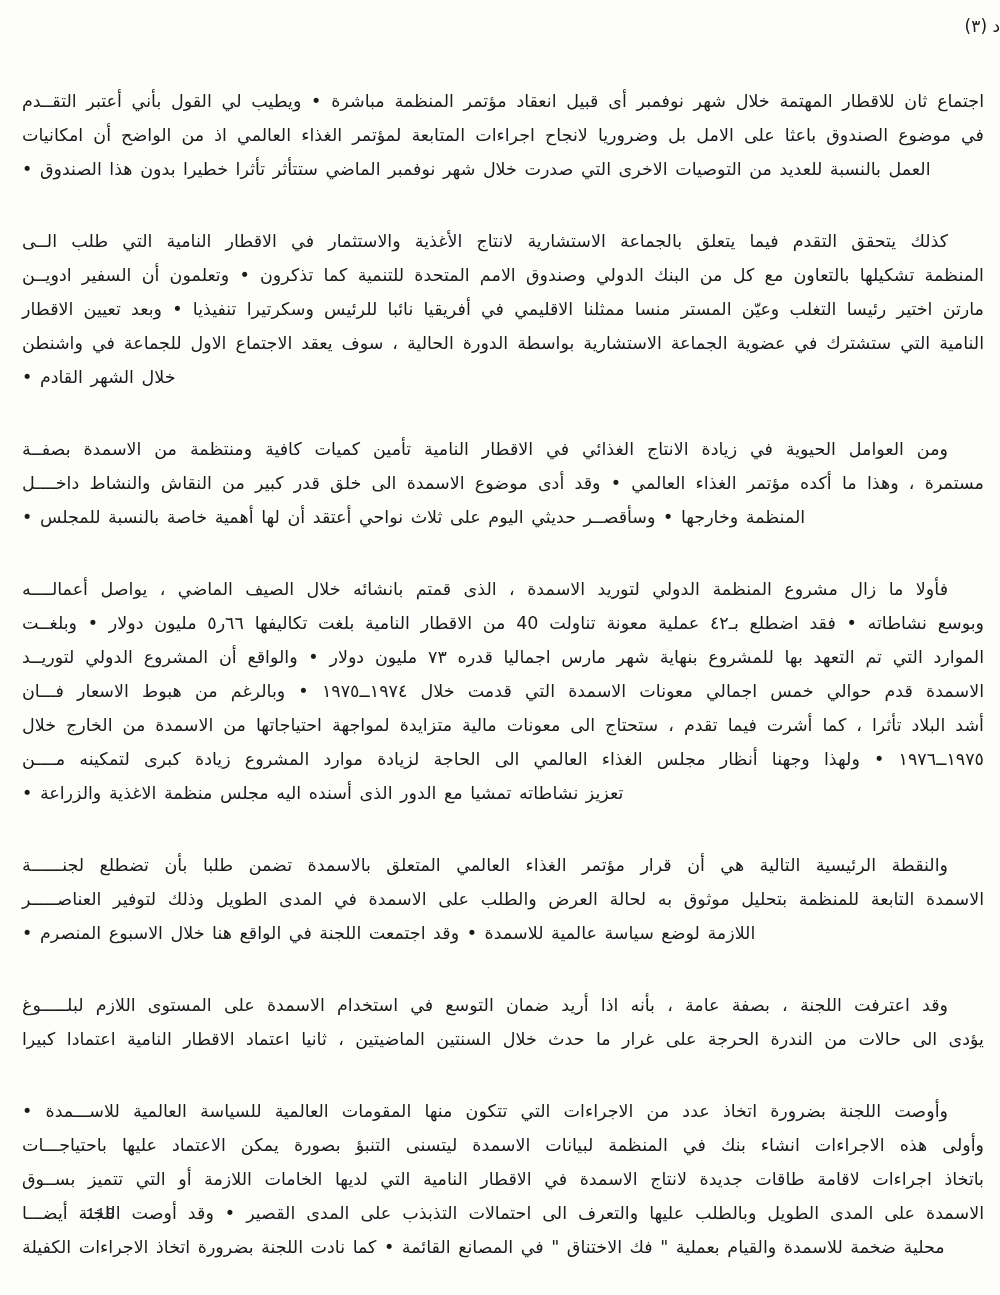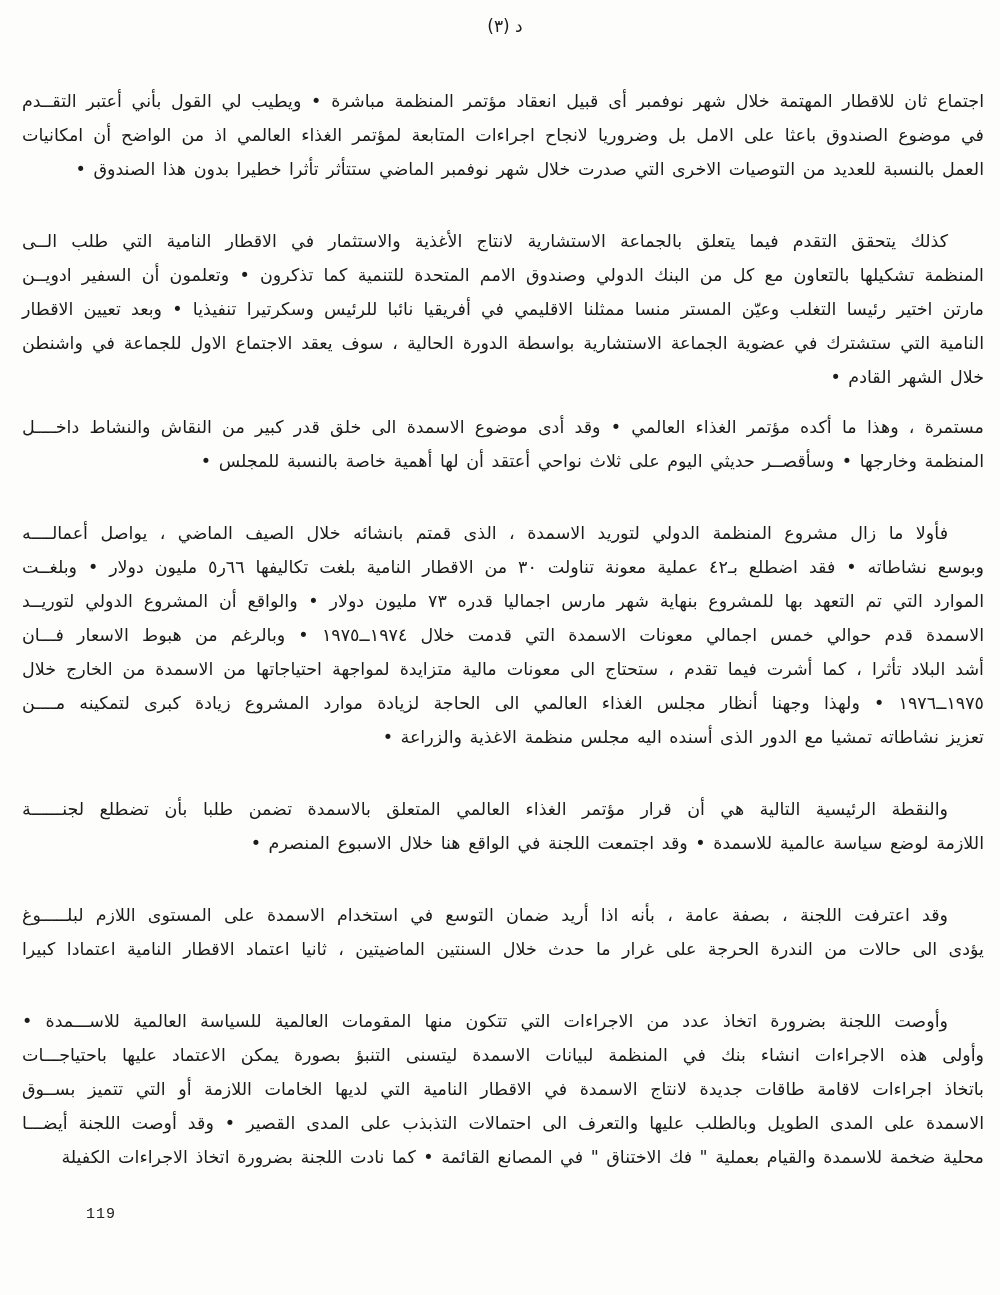--- a/index.html
+++ b/index.html
@@ -7,32 +7,32 @@
     position:relative;
     width:1000px;height:1295px;
     background:#fdfdfb;
     color:#1b1b1b;
     font-family:"DejaVu Sans", sans-serif;
     direction:rtl;
     overflow:hidden;
   }
   .header{
     position:absolute;top:16px;left:10px;right:0;
-    text-align:center;
+    text-align:right;
     font-size:17px;
     letter-spacing:1px;
   }
   .body{
     position:absolute;top:84px;right:16px;left:22px;
   }
   .paragraph{margin:0 0 16px 0;}
   .line{
     font-size:17.5px;
     line-height:34px;
-    text-align:right;
+    text-align:left;
     word-spacing:2px;
     white-space:normal;
   }
   .line.full{
     text-align:justify;
     text-align-last:justify;
     -moz-text-align-last:justify;
   }
   .indent-first{padding-right:36px;margin-top:38px;}
   .pagenum{
@@ -57,34 +57,36 @@
         <div class="line">العمل بالنسبة للعديد من التوصيات الاخرى التي صدرت خلال شهر نوفمبر الماضي ستتأثر تأثرا خطيرا بدون هذا الصندوق •</div>
       </div>
       <div class="paragraph">
         <div class="line full indent-first">كذلك يتحقق التقدم فيما يتعلق بالجماعة الاستشارية لانتاج الأغذية والاستثمار في الاقطار النامية التي طلب الــى</div>
         <div class="line full">المنظمة تشكيلها بالتعاون مع كل من البنك الدولي وصندوق الامم المتحدة للتنمية كما تذكرون • وتعلمون أن السفير ادويــن</div>
         <div class="line full">مارتن اختير رئيسا التغلب وعيّن المستر منسا ممثلنا الاقليمي في أفريقيا نائبا للرئيس وسكرتيرا تنفيذيا • وبعد تعيين الاقطار</div>
         <div class="line full">النامية التي ستشترك في عضوية الجماعة الاستشارية بواسطة الدورة الحالية ، سوف يعقد الاجتماع الاول للجماعة في واشنطن</div>
         <div class="line">خلال الشهر القادم •</div>
       </div>
       <div class="paragraph">
+        <div class="line full indent-first">ومن العوامل الحيوية في زيادة الانتاج الغذائي في الاقطار النامية تأمين كميات كافية ومنتظمة من الاسمدة بصفــة</div>
         <div class="line full">مستمرة ، وهذا ما أكده مؤتمر الغذاء العالمي • وقد أدى موضوع الاسمدة الى خلق قدر كبير من النقاش والنشاط داخــــل</div>
         <div class="line">المنظمة وخارجها • وسأقصــر حديثي اليوم على ثلاث نواحي أعتقد أن لها أهمية خاصة بالنسبة للمجلس •</div>
       </div>
       <div class="paragraph">
         <div class="line full indent-first">فأولا ما زال مشروع المنظمة الدولي لتوريد الاسمدة ، الذى قمتم بانشائه خلال الصيف الماضي ، يواصل أعمالــــه</div>
-        <div class="line full">وبوسع نشاطاته • فقد اضطلع بـ٤٢ عملية معونة تناولت ٣٠ من الاقطار النامية بلغت تكاليفها ٦٦ر٥ مليون دولار • وبلغــت</div>
+        <div class="line full">وبوسع نشاطاته • فقد اضطلع بـ٤٢ عملية معونة تناولت 40 من الاقطار النامية بلغت تكاليفها ٦٦ر٥ مليون دولار • وبلغــت</div>
         <div class="line full">الموارد التي تم التعهد بها للمشروع بنهاية شهر مارس اجماليا قدره ٧٣ مليون دولار • والواقع أن المشروع الدولي لتوريــد</div>
         <div class="line full">الاسمدة قدم حوالي خمس اجمالي معونات الاسمدة التي قدمت خلال ١٩٧٤ــ١٩٧٥ • وبالرغم من هبوط الاسعار فـــان</div>
         <div class="line full">أشد البلاد تأثرا ، كما أشرت فيما تقدم ، ستحتاج الى معونات مالية متزايدة لمواجهة احتياجاتها من الاسمدة من الخارج خلال</div>
         <div class="line full">١٩٧٥ــ١٩٧٦ • ولهذا وجهنا أنظار مجلس الغذاء العالمي الى الحاجة لزيادة موارد المشروع زيادة كبرى لتمكينه مــــن</div>
         <div class="line">تعزيز نشاطاته تمشيا مع الدور الذى أسنده اليه مجلس منظمة الاغذية والزراعة •</div>
       </div>
       <div class="paragraph">
         <div class="line full indent-first">والنقطة الرئيسية التالية هي أن قرار مؤتمر الغذاء العالمي المتعلق بالاسمدة تضمن طلبا بأن تضطلع لجنــــــة</div>
+        <div class="line full">الاسمدة التابعة للمنظمة بتحليل موثوق به لحالة العرض والطلب على الاسمدة في المدى الطويل وذلك لتوفير العناصـــــر</div>
         <div class="line">اللازمة لوضع سياسة عالمية للاسمدة • وقد اجتمعت اللجنة في الواقع هنا خلال الاسبوع المنصرم •</div>
       </div>
       <div class="paragraph">
         <div class="line full indent-first">وقد اعترفت اللجنة ، بصفة عامة ، بأنه اذا أريد ضمان التوسع في استخدام الاسمدة على المستوى اللازم لبلـــــوغ</div>
         <div class="line full">يؤدى الى حالات من الندرة الحرجة على غرار ما حدث خلال السنتين الماضيتين ، ثانيا اعتماد الاقطار النامية اعتمادا كبيرا</div>
       </div>
       <div class="paragraph">
         <div class="line full indent-first">وأوصت اللجنة بضرورة اتخاذ عدد من الاجراءات التي تتكون منها المقومات العالمية للسياسة العالمية للاســـمدة •</div>
         <div class="line full">وأولى هذه الاجراءات انشاء بنك في المنظمة لبيانات الاسمدة ليتسنى التنبؤ بصورة يمكن الاعتماد عليها باحتياجـــات</div>
         <div class="line full">باتخاذ اجراءات لاقامة طاقات جديدة لانتاج الاسمدة في الاقطار النامية التي لديها الخامات اللازمة أو التي تتميز بســوق</div>

